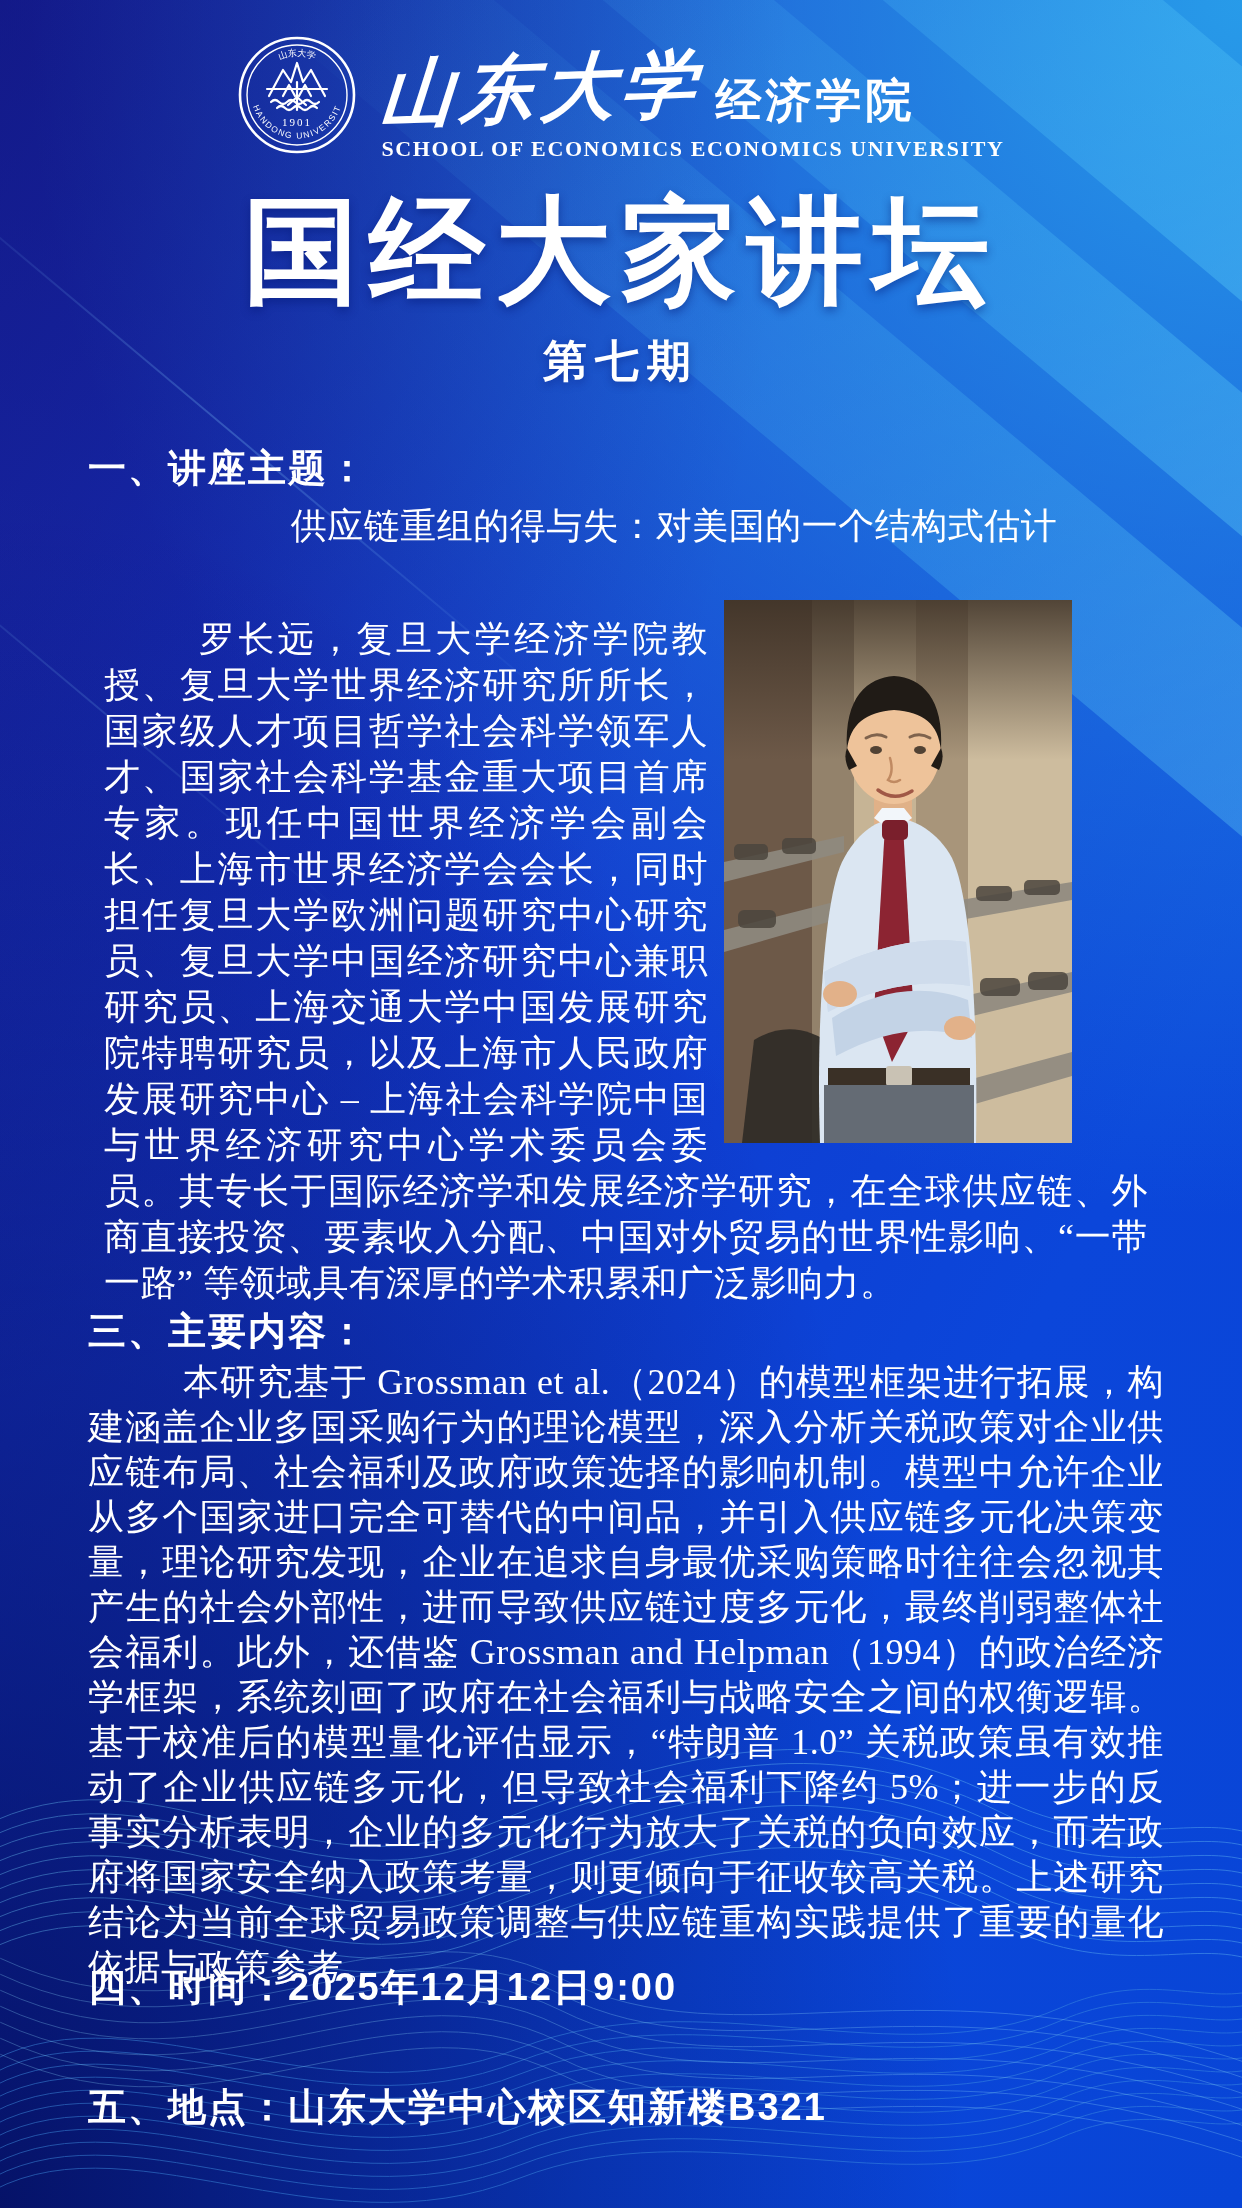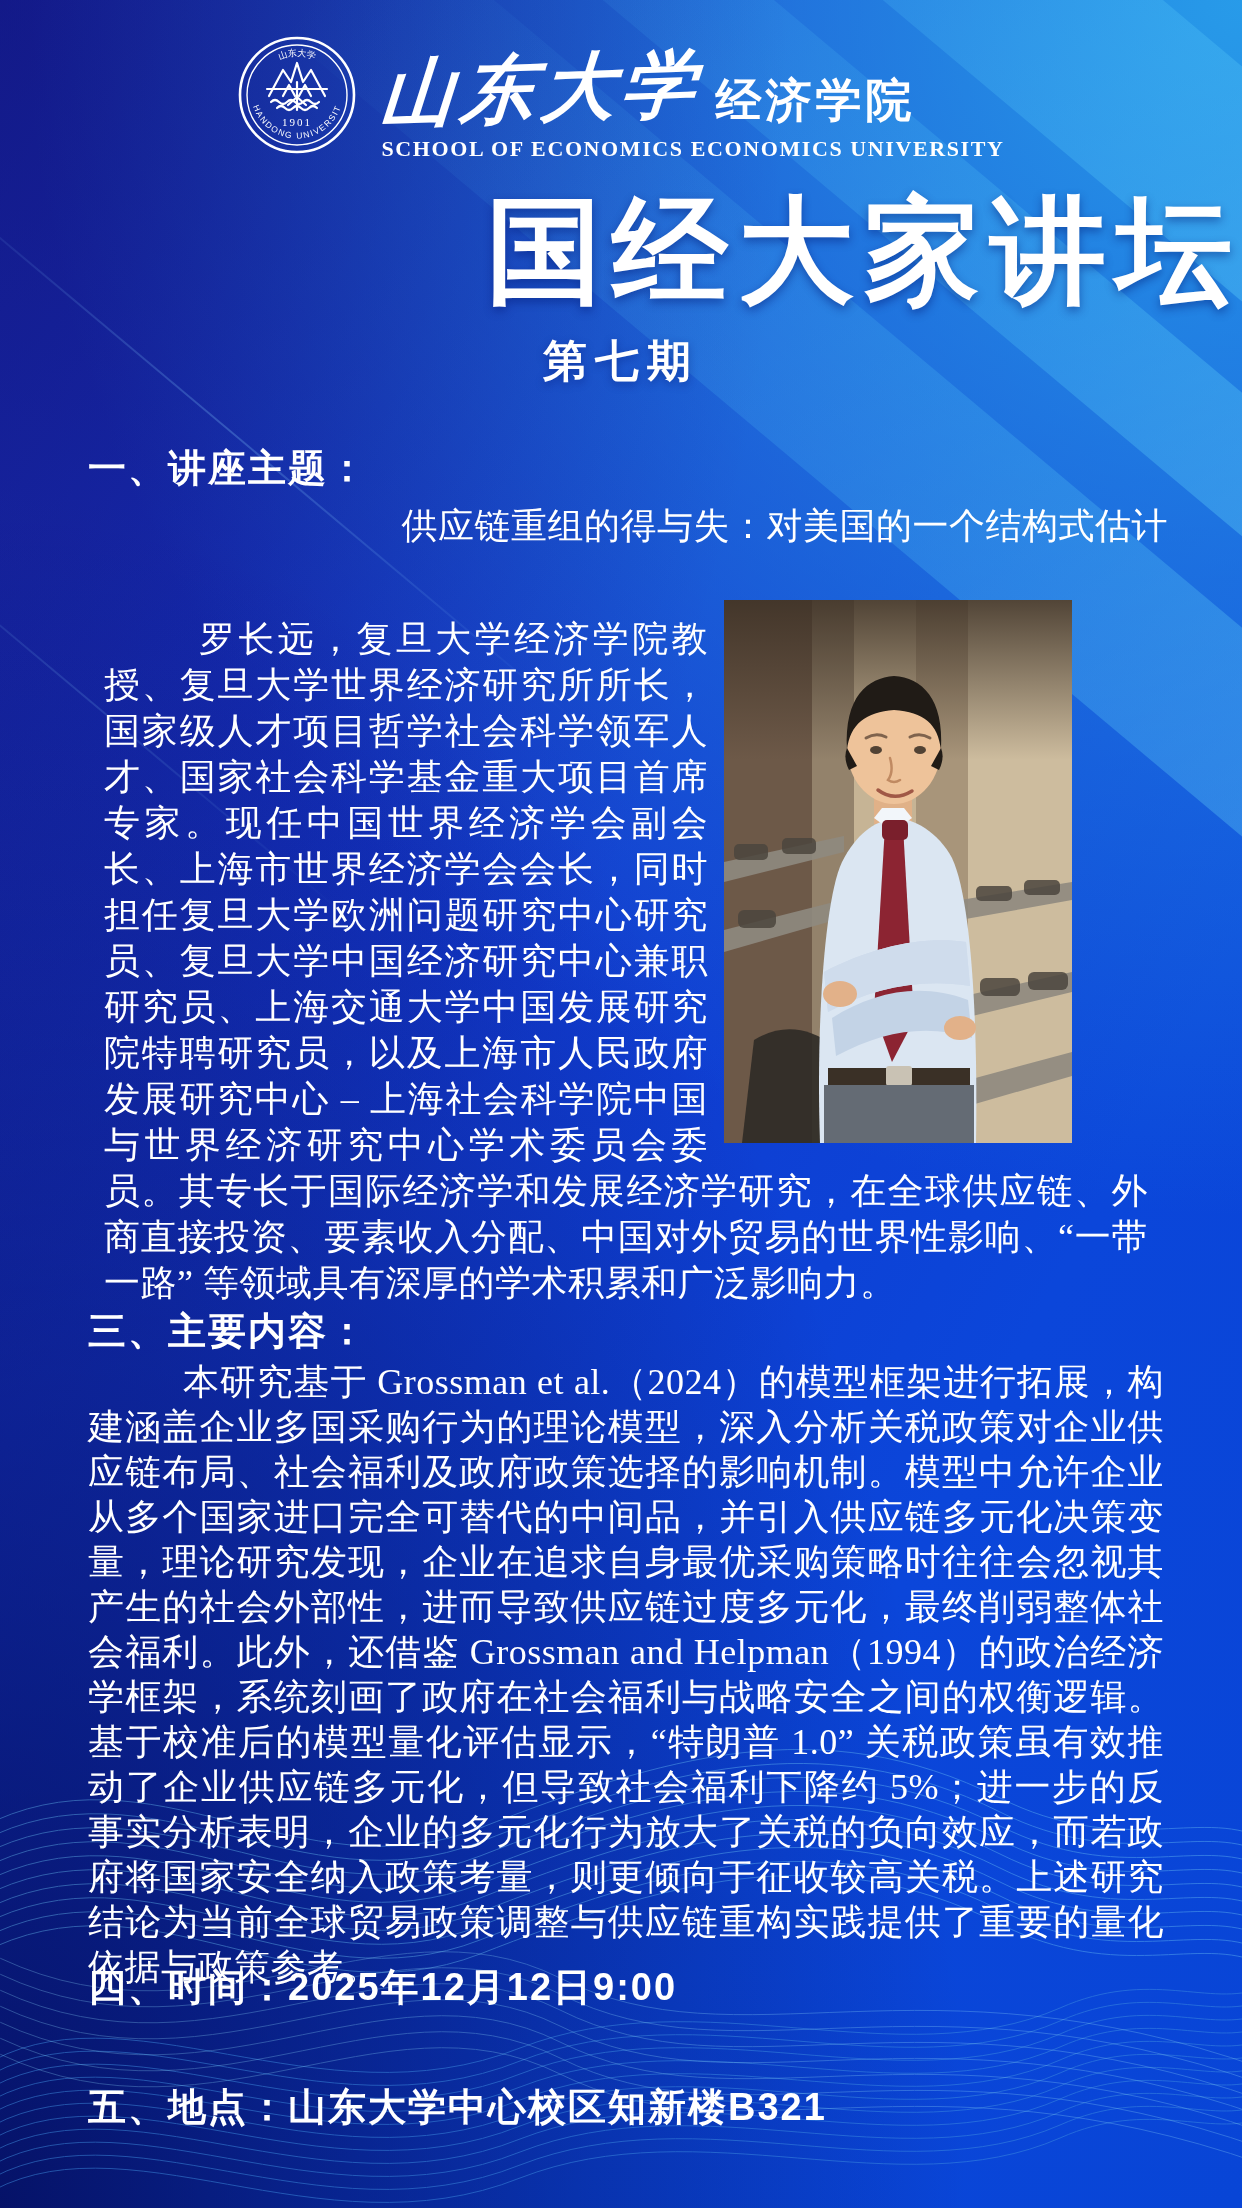--- a/index.html
+++ b/index.html
@@ -35,30 +35,30 @@
   
   .logo-row{position:absolute;top:34px;left:0;width:1242px;display:flex;justify-content:center;align-items:flex-start;}
   .seal{width:120px;height:122px;margin-right:24px;flex:0 0 auto;}
   .logo-texts{display:flex;flex-direction:column;}
   .logo-cn-row{display:flex;align-items:flex-end;height:92px;}
   .logo-calligraphy{font-family:"Liberation Serif","DejaVu Serif",serif;font-size:74px;font-weight:700;
     font-style:italic;letter-spacing:6px;transform:skewX(-6deg) rotate(-2deg);line-height:1;}
   .logo-college{font-size:46px;font-weight:800;letter-spacing:4px;margin-left:14px;line-height:1.1;}
   .logo-en{font-family:"Liberation Serif","DejaVu Serif",serif;font-size:22px;font-weight:700;
     letter-spacing:1.6px;margin-top:10px;white-space:nowrap;}
-  .main-title{position:absolute;top:182px;left:0;width:1242px;text-align:right;
+  .main-title{position:absolute;top:182px;left:0;width:1242px;text-align:center;
     font-size:116px;font-weight:900;letter-spacing:10px;line-height:1.2;
     text-shadow:0 4px 10px rgba(2,20,110,0.45);}
   .session{position:absolute;top:332px;left:0;width:1242px;text-align:center;
     font-size:44px;font-weight:800;letter-spacing:8px;text-shadow:0 3px 8px rgba(2,20,110,0.4);}
   
   .sec-h{position:absolute;left:88px;font-size:38px;font-weight:800;letter-spacing:2px;white-space:nowrap;text-align:right;}
   .body-text{font-family:"Liberation Serif","DejaVu Serif",serif;font-size:36px;line-height:46px;
     text-align:justify;letter-spacing:0.5px;}
-  .topic-line{position:absolute;left:88px;top:503px;width:1080px;text-indent:92px;text-align:right;white-space:nowrap;}
+  .topic-line{position:absolute;left:88px;top:503px;width:1080px;text-indent:92px;text-align:center;white-space:nowrap;}
   .bio-block{position:absolute;left:88px;top:600px;width:1076px;}
   .bio-block p{margin:16px;text-indent:95px;}
   .photo-wrap{float:right;width:440px;height:550px;margin:0 0 10px 16px;}
   .photo-svg{display:block;width:348px;height:543px;}
   .content-block{position:absolute;left:88px;top:1360px;width:1076px;line-height:45px;}
   .content-block p{margin:0;text-indent:95px;}
   .sec1-h{top:443px;}
   .sec2-h{top:556px;}
   .sec3-h{top:1306px;}
   .sec4-h{top:1962px;}

